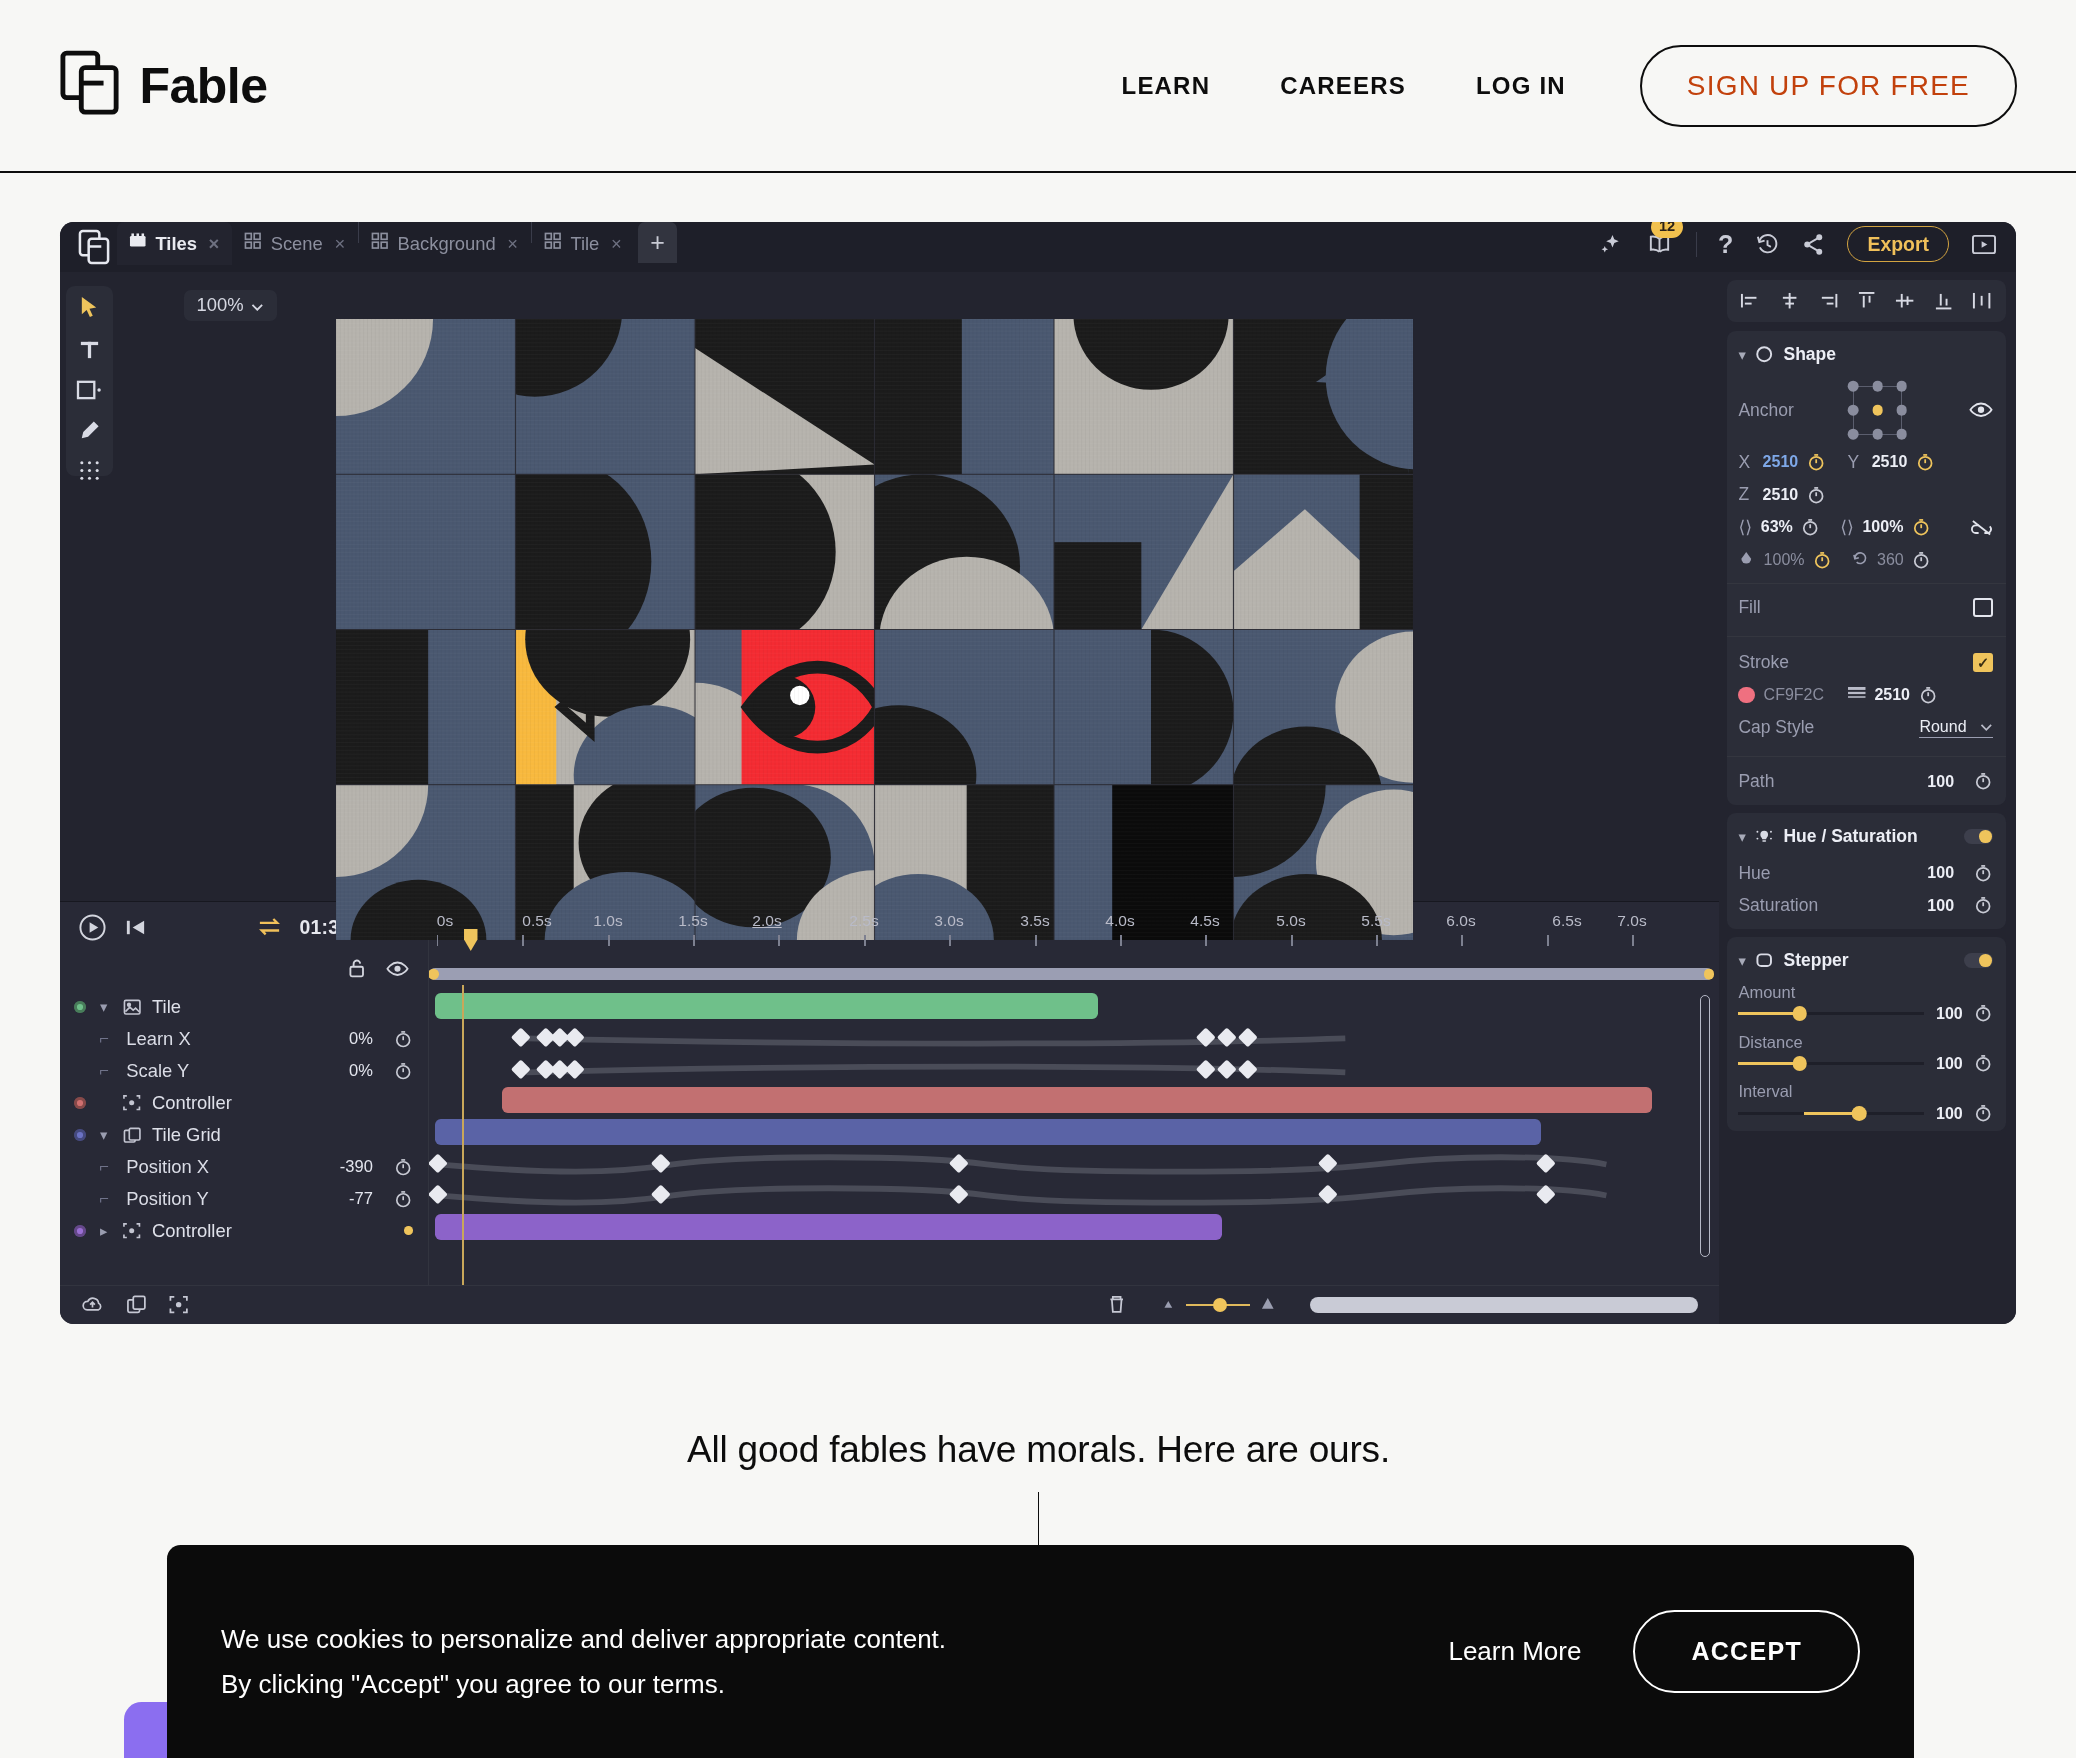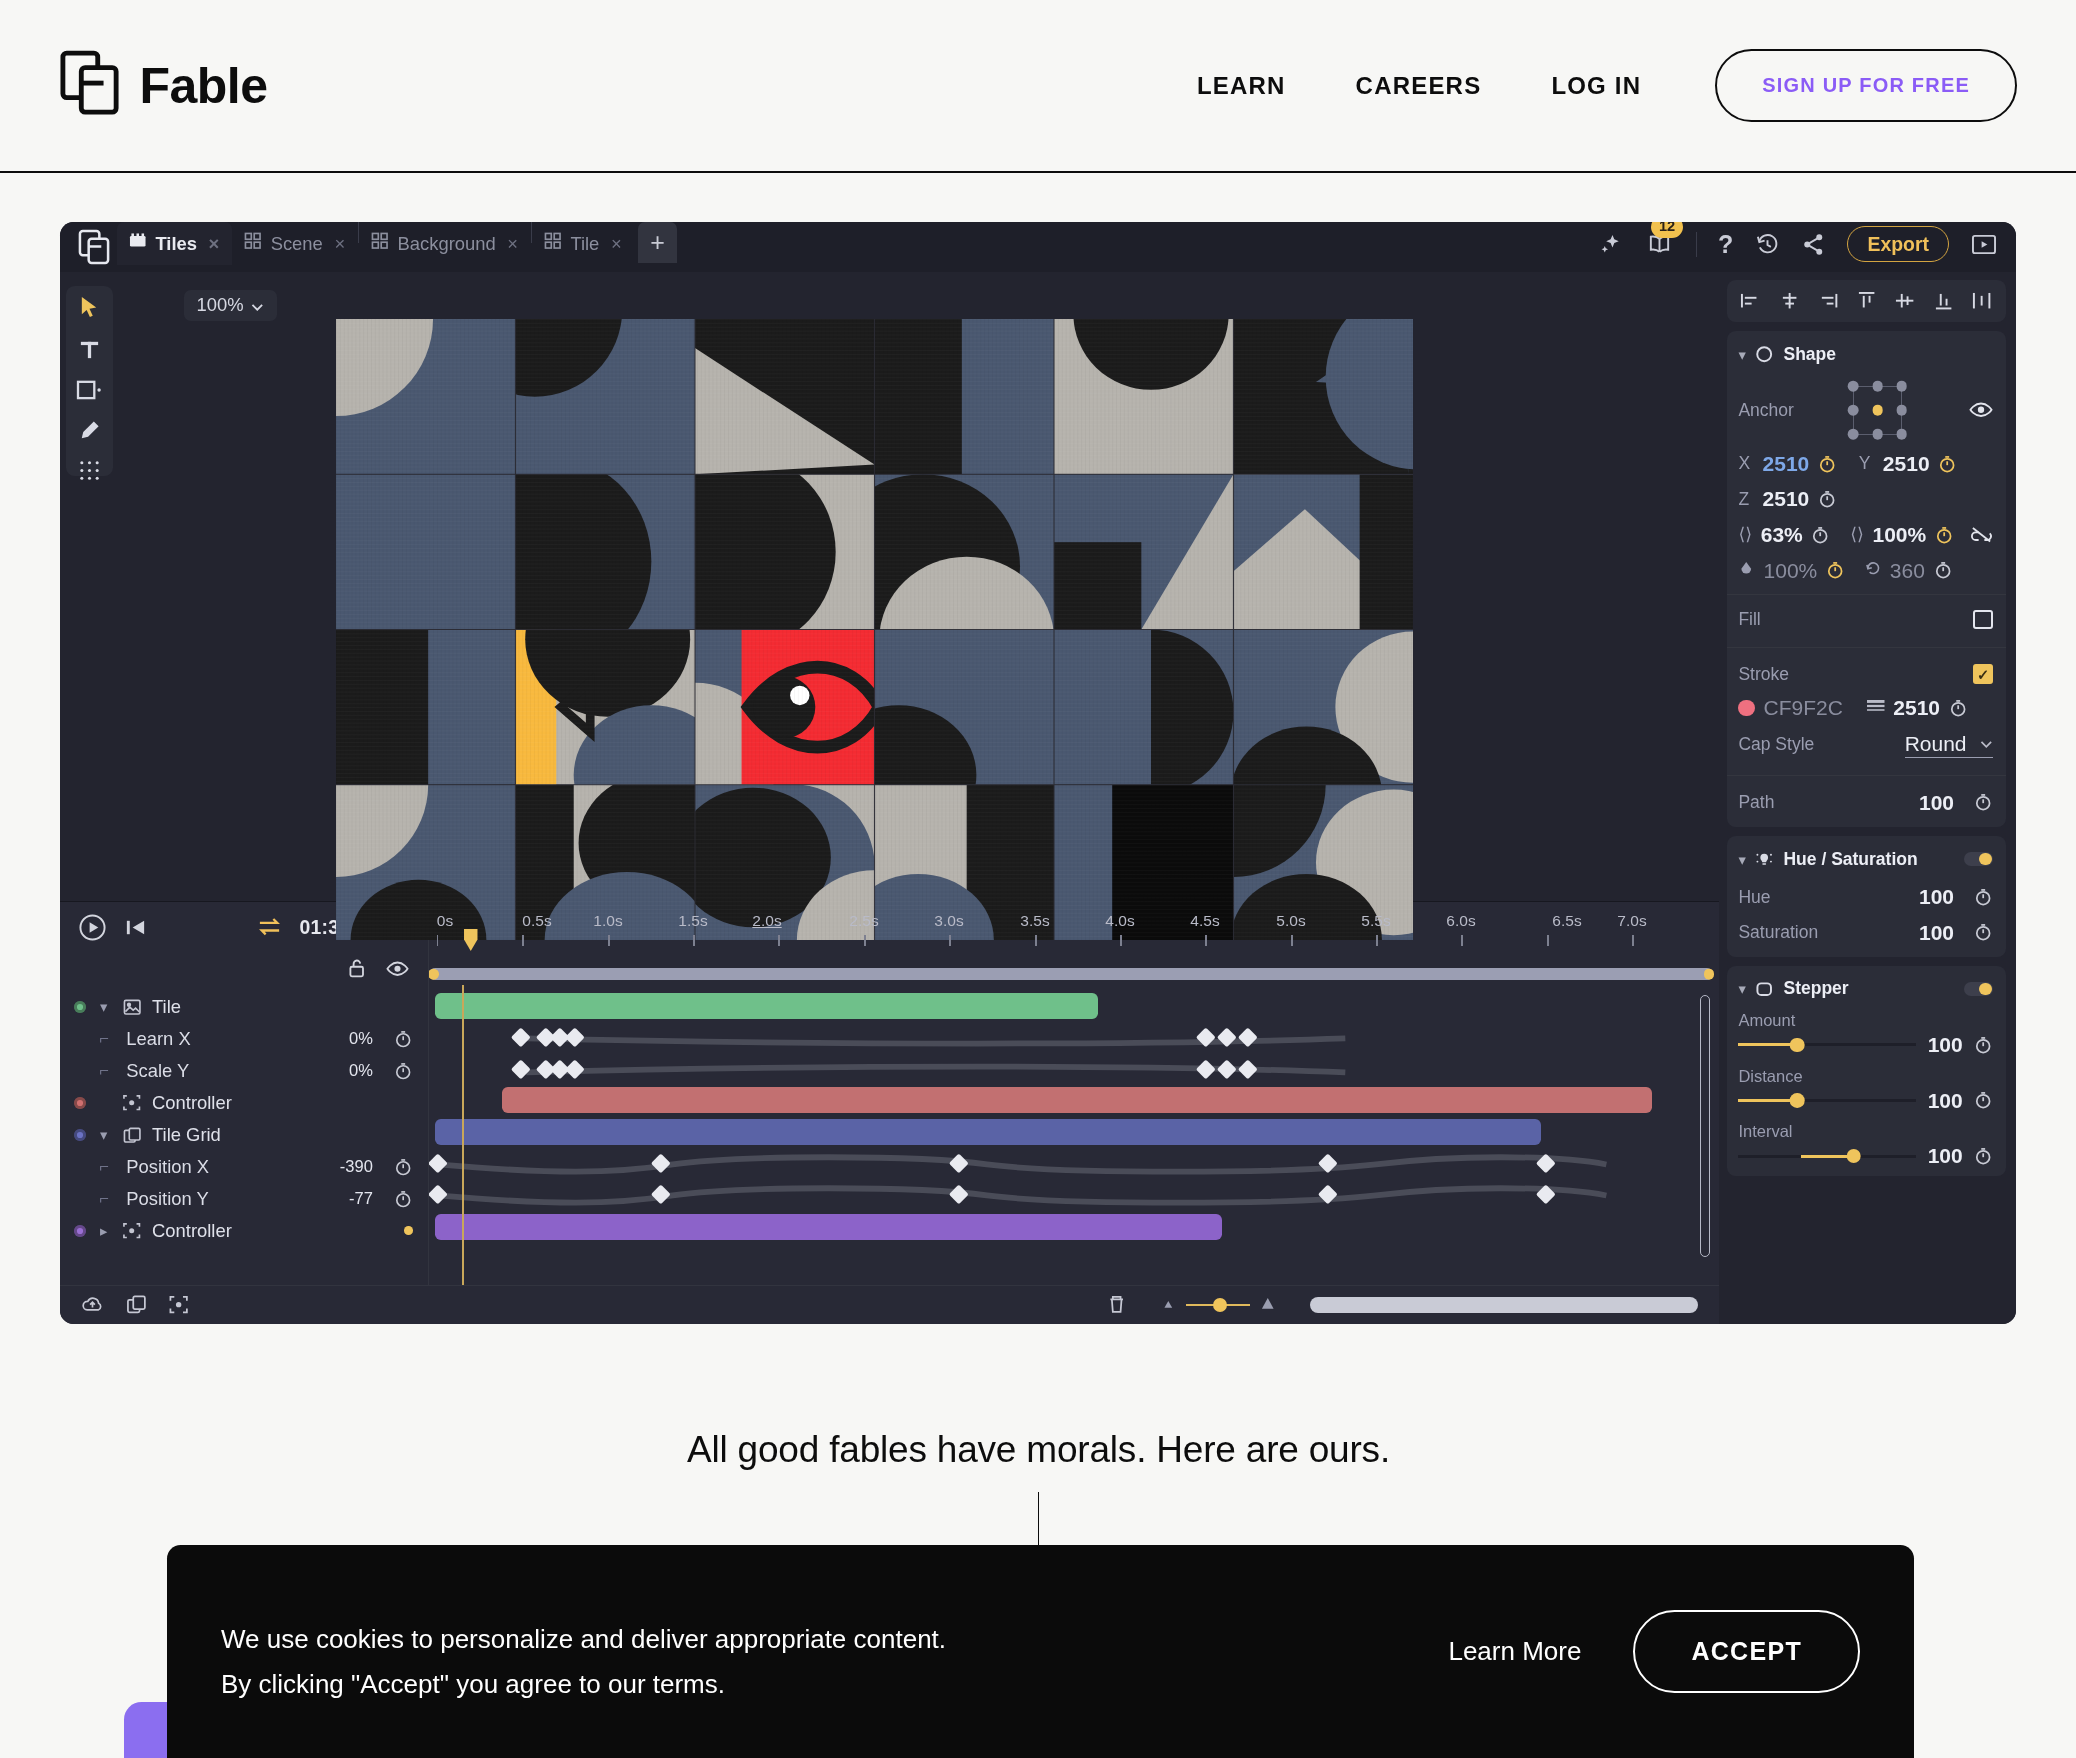--- a/index.html
+++ b/index.html
@@ -29,22 +29,22 @@
     margin-left: auto; display: flex; align-items: center; gap: 0;
   }
   .nav-link {
     font-size: 24px; font-weight: 600; color: #0d0d0d;
     letter-spacing: 1.2px; padding: 0 35px; cursor: pointer;
     white-space: nowrap;
   }
   .nav-cta {
     margin-left: 39px;
     border: 2.9px solid #0d0d0d; border-radius: 58px;
-    padding: 23px 45px; font-size: 20px; font-weight: 700;
-    letter-spacing: 1.2px; color: #8b5cf6; background: transparent;
+    padding: 23px 45px; font-size: 28px; font-weight: 400;
+    letter-spacing: 1.2px; color: #c2410c; background: transparent;
     cursor: pointer; white-space: nowrap;
     font-family: "Liberation Sans", sans-serif;
   }
 
   
   .app-wrap { padding: 49px 60px 0 60px; }
   .app {
     width: 1956px; height: 1102px;
     background: #23242f; border-radius: 13.6px;
     display: flex; flex-direction: column; overflow: hidden;
@@ -220,21 +220,21 @@
   .toggle {
     margin-left: auto; width: 29px; height: 14.6px; border-radius: 8.7px;
     background: #3d3f4c; position: relative; cursor: pointer;
   }
   .toggle::after {
     content: ''; position: absolute; right: 1px; top: 1px;
     width: 12.6px; height: 12.6px; border-radius: 50%; background: #efc45c;
   }
   .prow { display: flex; align-items: center; padding: 5.8px 13.6px 5.8px 11.6px; gap: 8.7px; }
   .plabel { color: #9a9db0; font-size: 17.5px; }
-  .pvalue { color: #eceef5; font-size: 21px; font-weight: 600; }
+  .pvalue { color: #eceef5; font-size: 16px; font-weight: 600; }
   .pvalue.blue { color: #7ea8e8; }
   .pvalue.dim { color: #8a8d9e; font-weight: 500; }
   .axis { color: #9a9db0; font-size: 17.5px; width: 15.5px; }
   .stopwatch { color: #c8cad4; display: flex; cursor: pointer; }
   .stopwatch.on { color: #efc45c; }
   .anchorgrid {
     width: 60px; height: 60px; position: relative; margin-left: 45px;
   }
   .anchorgrid .box {
     position: absolute; left: 5.8px; top: 5.8px; width: 49px; height: 49px;

